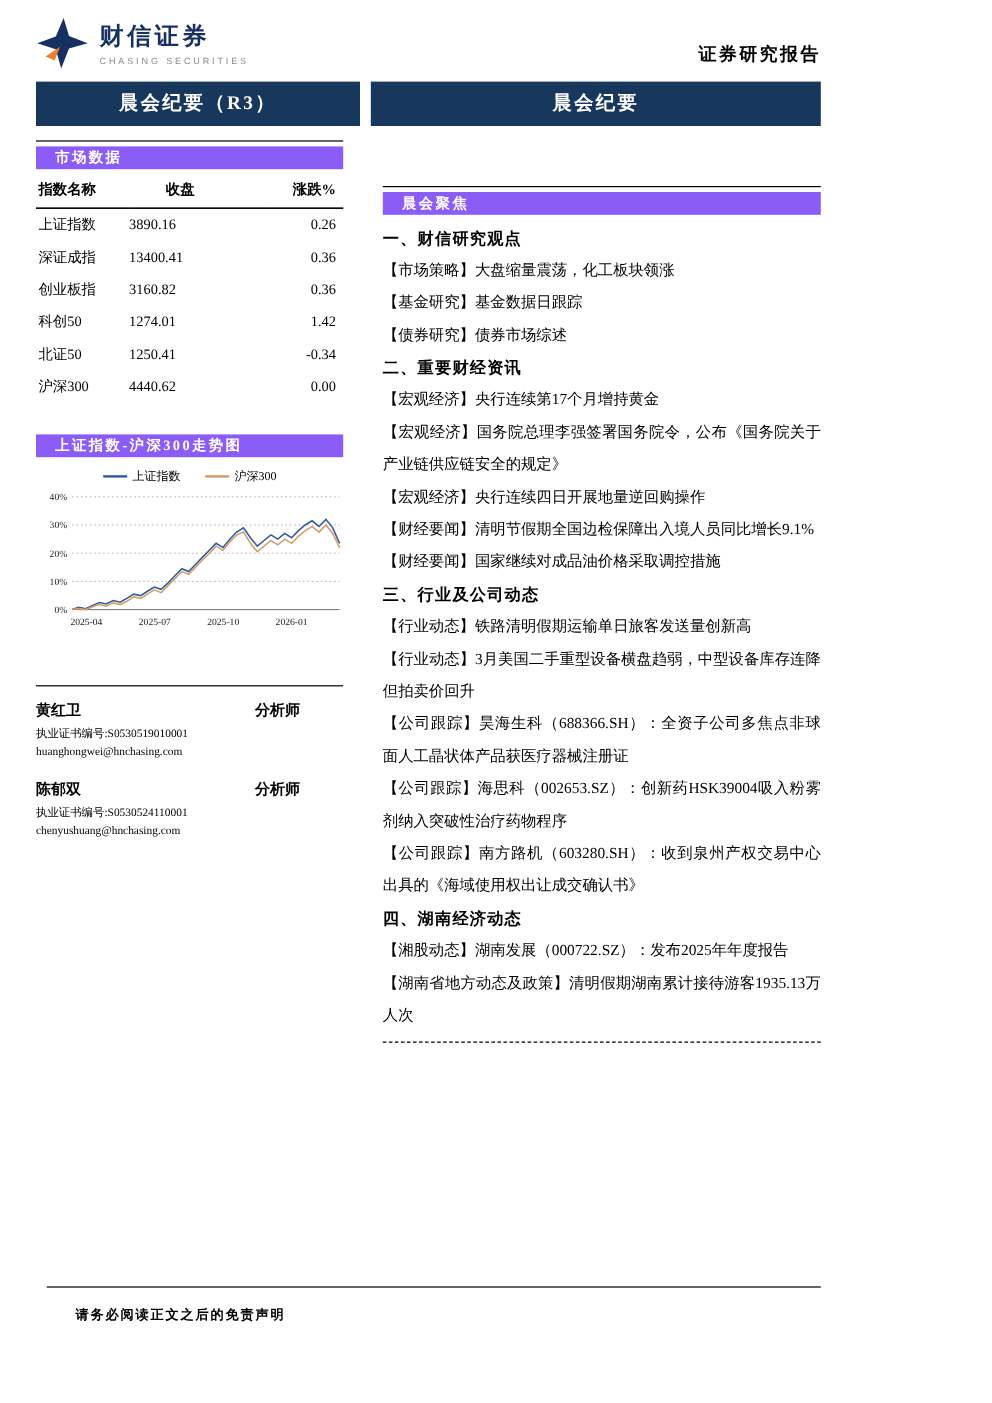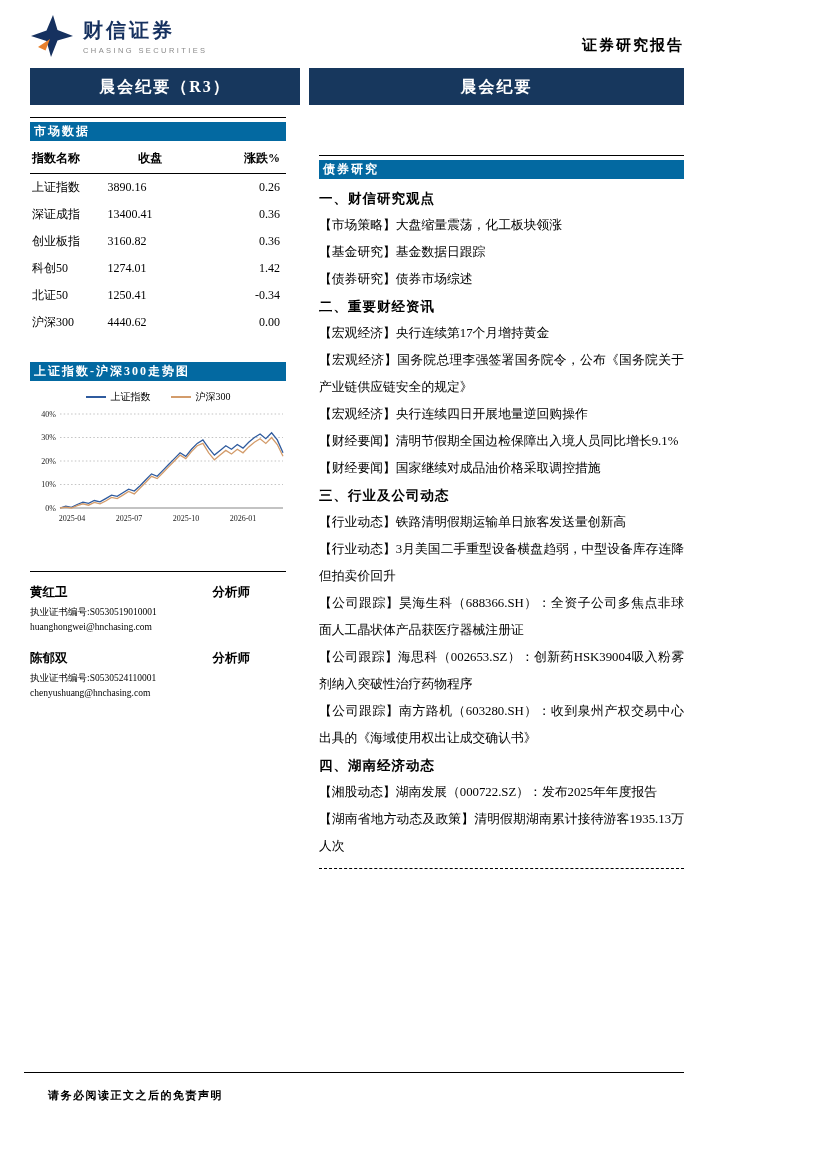--- a/index.html
+++ b/index.html
@@ -19,21 +19,21 @@
   .banner { display:flex; gap:9px; margin:10px 32px 0 30px; }
   .banner > div { background:#17375D; color:#fff; font-weight:bold; font-size:16px; line-height:37px; height:37px; text-align:center; letter-spacing:2px; }
   .banner-left { width:270px; color:#F3E0A8; }
   .banner-right { flex:1; }
   
   .content { display:flex; margin:12px 32px 0 30px; }
   .col-left { width:256px; flex:none; }
   .col-right { flex:1; margin-left:33px; padding-top:38px; min-width:0; }
   .date { text-align:center; font-weight:bold; font-size:16px; padding:6px 0 14px; letter-spacing:1px; }
   .hairline { border-top:1.5px solid #000; margin-bottom:4px; }
-  .section-bar { background:#0369a1; color:#fff; font-weight:bold; font-size:12px; line-height:19px; height:19px; padding-left:4px; letter-spacing:2px; }
+  .section-bar { background:#8b5cf6; color:#fff; font-weight:bold; font-size:12px; line-height:19px; height:19px; padding-left:16px; letter-spacing:2px; }
   
   .market-table { width:100%; border-collapse:collapse; margin-top:4px; font-size:12px; }
   .market-table th { font-weight:bold; border-bottom:1.5px solid #000; padding:5px 0 6px; }
   .market-table th:first-child, .market-table td:first-child { text-align:left; padding-left:2px; }
   .market-table th:nth-child(2), .market-table td:nth-child(2) { padding-right:28px; }
   .market-table th:nth-child(3), .market-table td:nth-child(3) { text-align:right; padding-right:6px; }
   .market-table td { padding:5px 0; }
   .chart-bar { margin-top:26px; }
   
   .legend { display:flex; justify-content:center; align-items:center; gap:20px; font-size:10px; margin-top:9px; }
@@ -45,21 +45,21 @@
   .analyst { margin-bottom:16px; }
   .analyst-row { display:flex; font-size:12.5px; font-weight:bold; margin-bottom:4px;justify-content:flex-end; }
   .analyst-role { margin-left:auto; margin-right:36px; }
   .analyst-cert, .analyst-email { font-size:9.5px; line-height:1.55; }
   
   .focus { margin-top:6px; }
   .focus-heading { font-weight:bold; font-size:13.5px; line-height:27px; letter-spacing:1px; }
   .focus-item { font-size:12.8px; line-height:27px; text-align:justify; }
   .dashed-line { border-top:1.5px dashed #000; margin-top:8px; }
   
-  .footer { position:absolute; left:24px; right:32px; top:1072px; border-top:1.5px solid #000; }
+  .footer { position:absolute; left:39px; right:32px; top:1072px; border-top:1.5px solid #000; }
   .footer span { display:inline-block; margin:15px 0 0 24px; font-weight:bold; font-size:11px; letter-spacing:1.5px; }
 </style>
 </head>
 <body>
 
 <div class="page">
 
   <div class="header">
     <div class="logo">
       <svg class="logo-mark" viewBox="0 0 44 44">
@@ -173,21 +173,21 @@
               <span class="analyst-role">分析师</span>
             </div>
             <div class="analyst-cert">执业证书编号:S0530524110001</div>
             <div class="analyst-email">chenyushuang@hnchasing.com</div>
           </div>
         </div>
     </div>
 
     <div class="col-right">
       <div class="hairline"></div>
-      <div class="section-bar">债券研究</div>
+      <div class="section-bar">晨会聚焦</div>
       <div class="focus">
           <div class="focus-heading">一、财信研究观点</div>
           <div class="focus-item">【市场策略】大盘缩量震荡，化工板块领涨</div>
           <div class="focus-item">【基金研究】基金数据日跟踪</div>
           <div class="focus-item">【债券研究】债券市场综述</div>
           <div class="focus-heading">二、重要财经资讯</div>
           <div class="focus-item">【宏观经济】央行连续第17个月增持黄金</div>
           <div class="focus-item">【宏观经济】国务院总理李强签署国务院令，公布《国务院关于产业链供应链安全的规定》</div>
           <div class="focus-item">【宏观经济】央行连续四日开展地量逆回购操作</div>
           <div class="focus-item">【财经要闻】清明节假期全国边检保障出入境人员同比增长9.1%</div>

